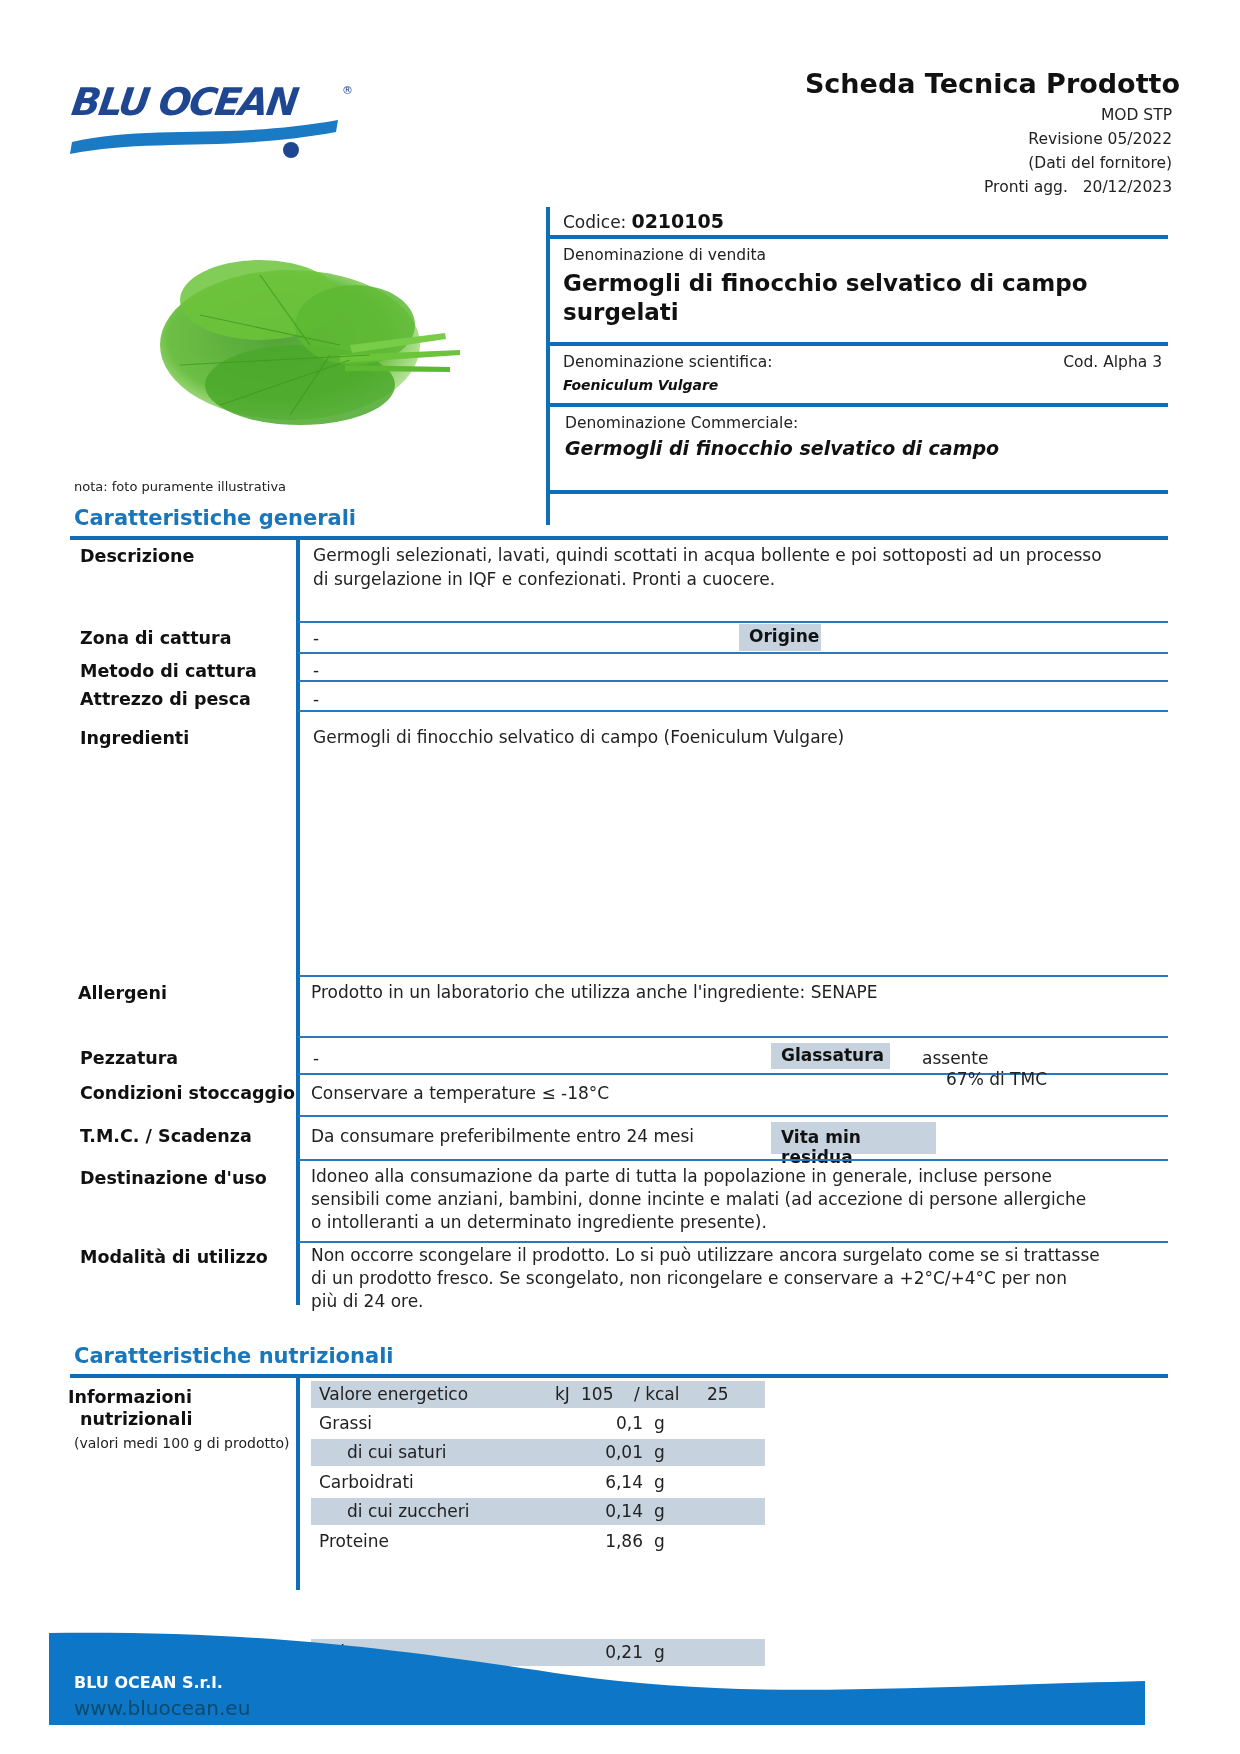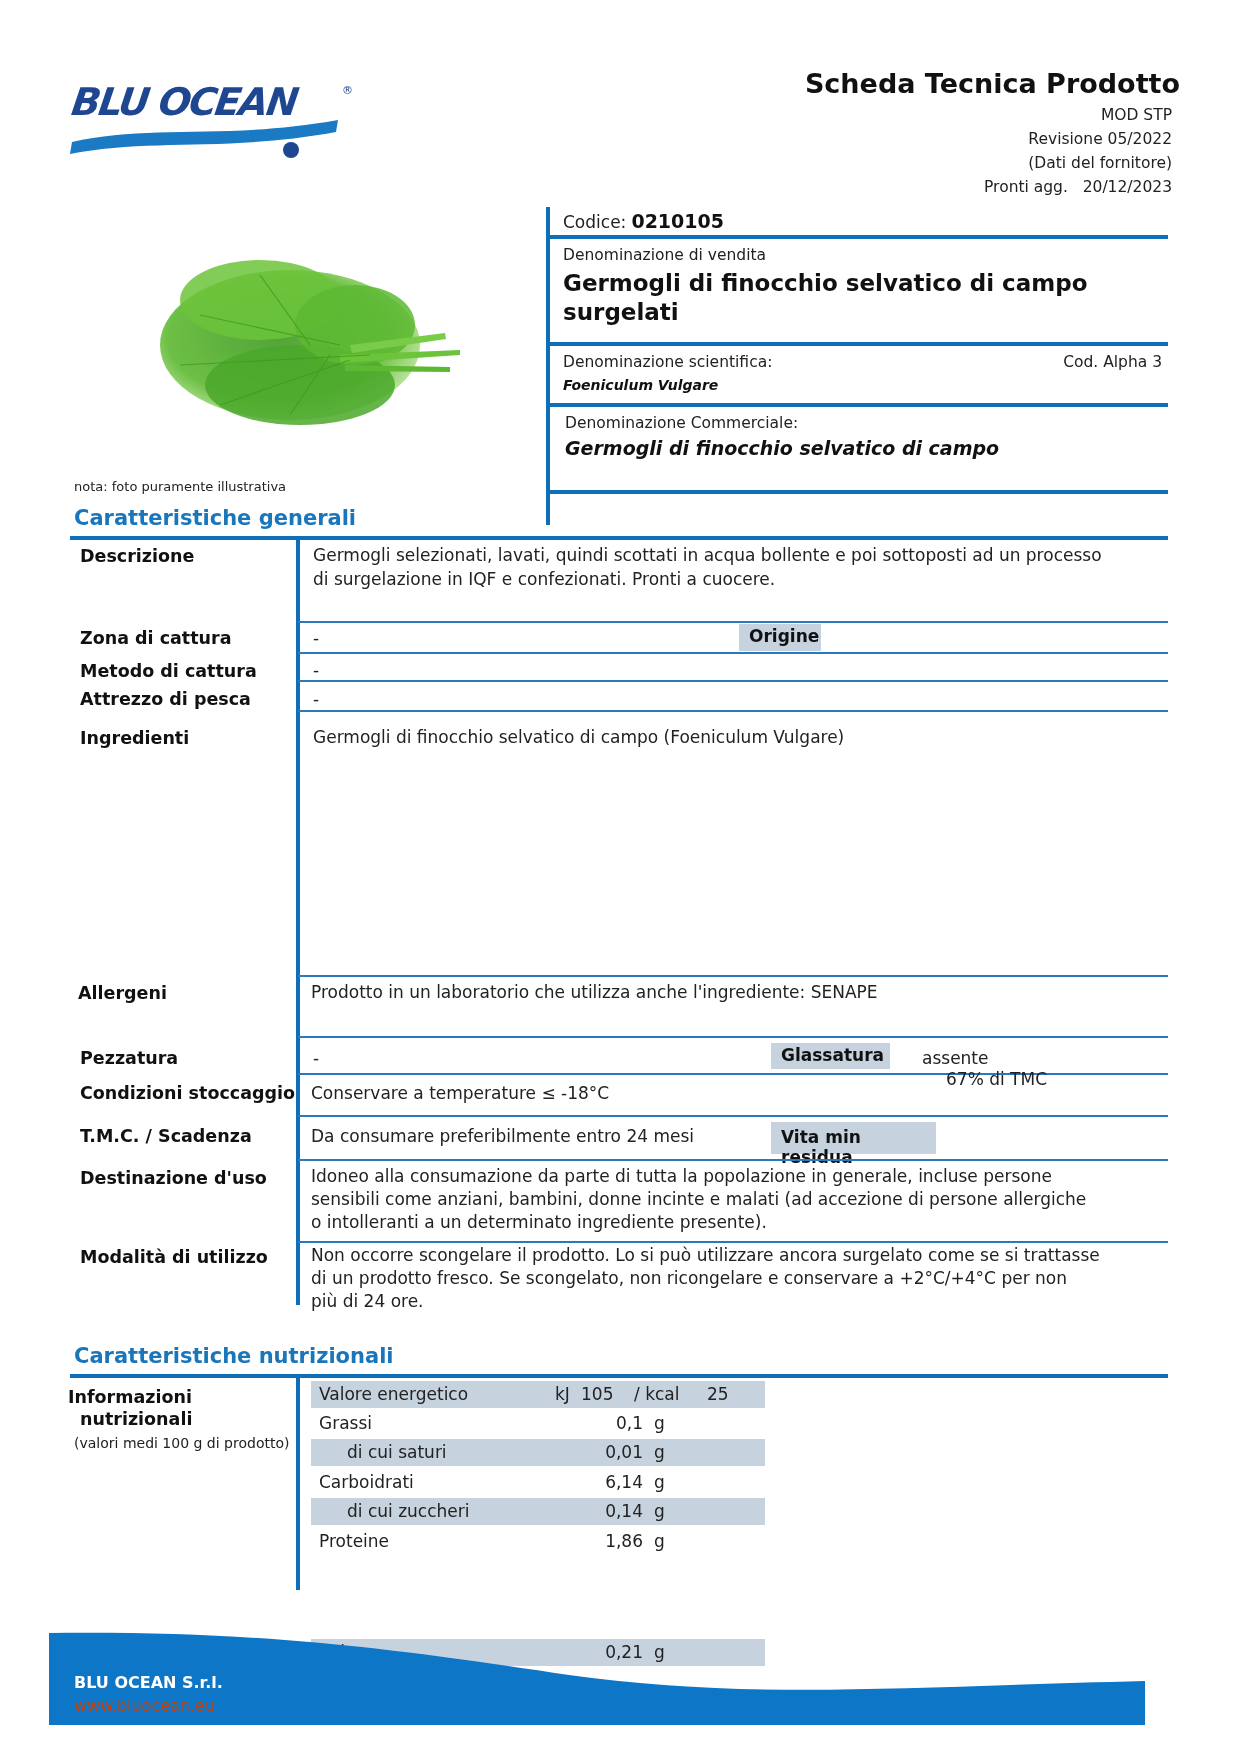--- a/index.html
+++ b/index.html
@@ -195,13 +195,13 @@
   <span class="n-val">0,21</span>
   <span class="n-unit">g</span>
 </div>
 
 <div class="abs" style="left:49px; top:1625px; width:1096px; height:100px;">
   <svg width="1096" height="100" viewBox="0 0 1096 100" preserveAspectRatio="none">
     <path d="M0 8 C 200 6, 320 20, 520 50 C 700 75, 850 62, 1096 56 L 1096 100 L 0 100 Z" fill="#0e76c6"></path>
   </svg>
 </div>
 <div class="abs" style="left:74px; top:1673px; font-size:16px; font-weight:bold; color:#ffffff;">BLU OCEAN S.r.l.</div>
-<div class="abs" style="left:74px; top:1696px; font-size:16px; color:#c2410c;">www.bluocean.eu</div>
+<div class="abs" style="left:74px; top:1696px; font-size:20px; color:#0c4a6e;">www.bluocean.eu</div>
 
 </body></html>

